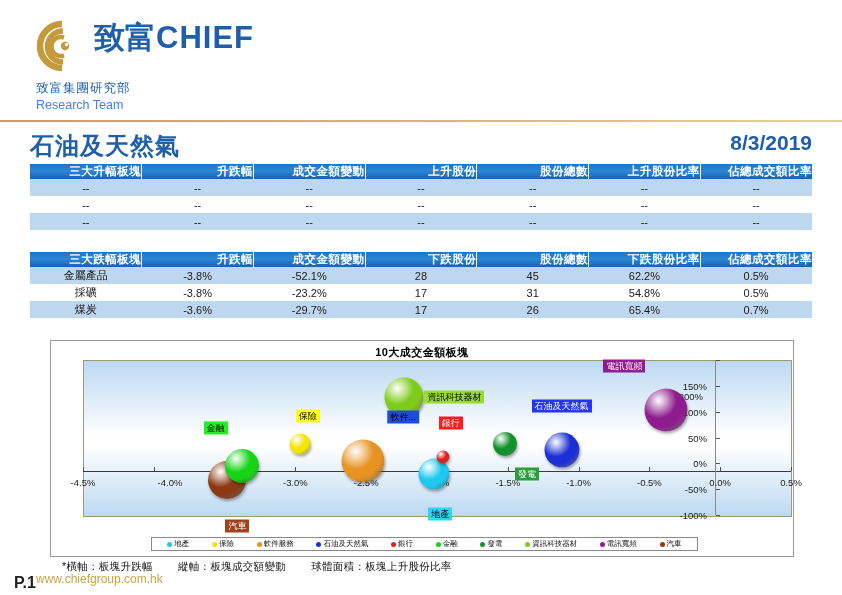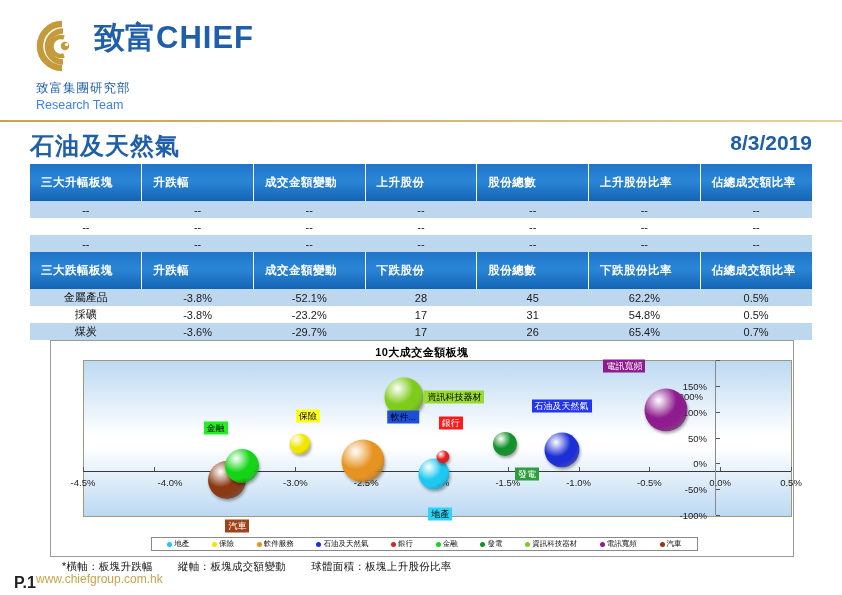--- a/index.html
+++ b/index.html
@@ -27,22 +27,22 @@
     background:linear-gradient(90deg,#c8a44a 0%,#d9bc76 60%,#e6d2a1 100%);}
 
   
   .title{position:absolute;left:30px;top:130px;font-size:24px;font-weight:bold;color:#1f5fa9;letter-spacing:1px;}
   .date{position:absolute;right:30px;top:131px;font-size:21px;font-weight:bold;color:#1f5fa9;}
 
   
   table.sector{position:absolute;border-collapse:collapse;width:782px;left:30px;table-layout:fixed;}
   table.sector th{
     background:linear-gradient(180deg,#1f74c8 0%,#2b86d6 45%,#1463b4 100%);
-    color:#ffffff;font-size:11.5px;font-weight:bold;height:15px;text-align:left;
-    border-right:1px solid #ffffff;letter-spacing:0.5px;padding:11px;
+    color:#ffffff;font-size:11.5px;font-weight:bold;height:15px;text-align:right;
+    border-right:1px solid #ffffff;letter-spacing:0.5px;padding:0;
   }
   table.sector th:last-child{border-right:none;}
   table.sector td{font-size:11px;color:#1a1a1a;text-align:center;height:17px;padding:0;}
   table.sector tr.odd td{background:#bdd7ee;}
   table.sector tr.even td{background:#ffffff;}
   table.sector td.name{color:#111;}
   #table-up{top:164px;}
   #table-down{top:252px;}
 
   

